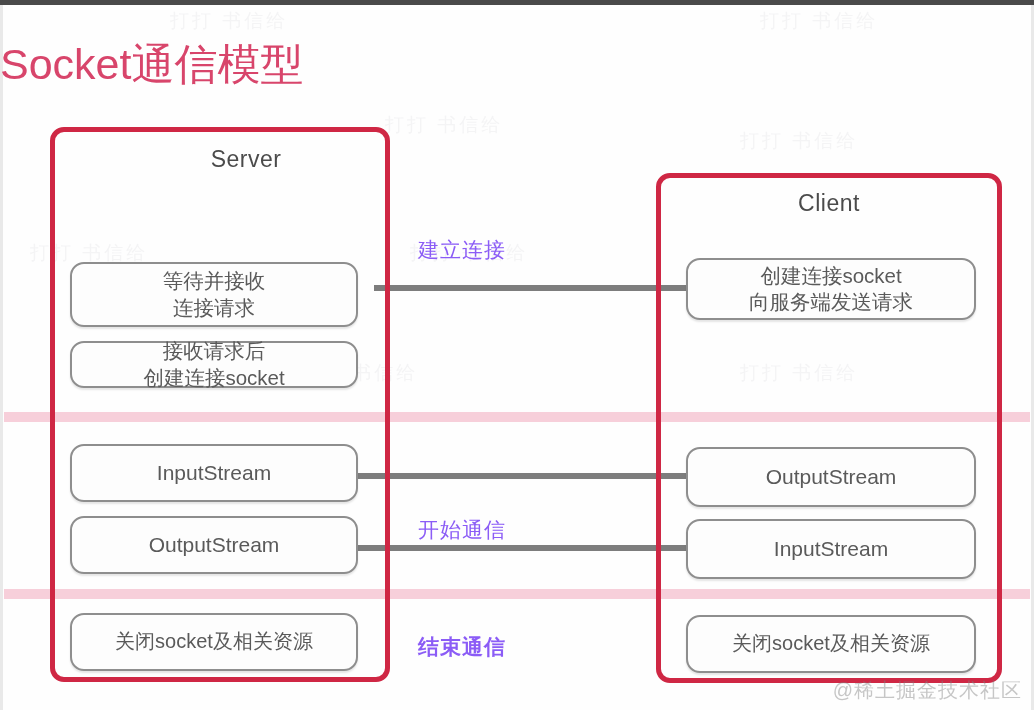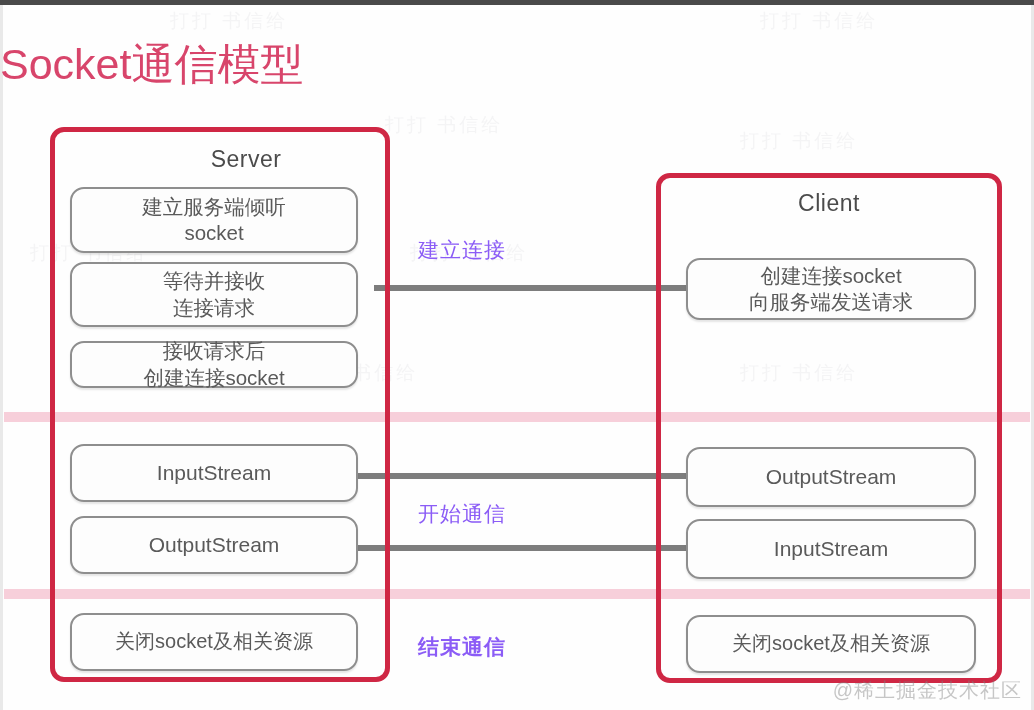--- a/index.html
+++ b/index.html
@@ -126,21 +126,21 @@
   
   .stage-label {
     position: absolute;
     width: 200px;
     text-align: left;
     font-size: 21px;
     color: #8b5cf6;
     letter-spacing: 1px;
   }
   .g1 { left: 418px; top: 236px; }
-  .g2 { left: 418px; top: 500px; }
+  .g2 { left: 418px; top: 516px; }
   .g3 { left: 418px; top: 633px; font-weight: bold; }
 
   
   .wm {
     position: absolute;
     color: rgba(120,120,130,.075);
     font-size: 19px;
     letter-spacing: 3px;
     white-space: nowrap;
     pointer-events: none;
@@ -181,26 +181,20 @@
   <div class="divider d2"></div>
 
   <div class="connector k1"></div>
   <div class="connector k2"></div>
   <div class="connector k3"></div>
 
   <div class="lane lane-server">
     <div class="lane-title">Server</div>
   </div>
 
-  <div class="step two-line s1">
-    <span>
-      <span>建立服务端倾听</span><br>
-      <span>socket</span>
-    </span>
-  </div>
   <div class="step two-line s2">
     <span>
       <span>等待并接收</span><br>
       <span>连接请求</span>
     </span>
   </div>
   <div class="step two-line s3">
     <span>
       <span>接收请求后</span><br>
       <span>创建连接socket</span>

